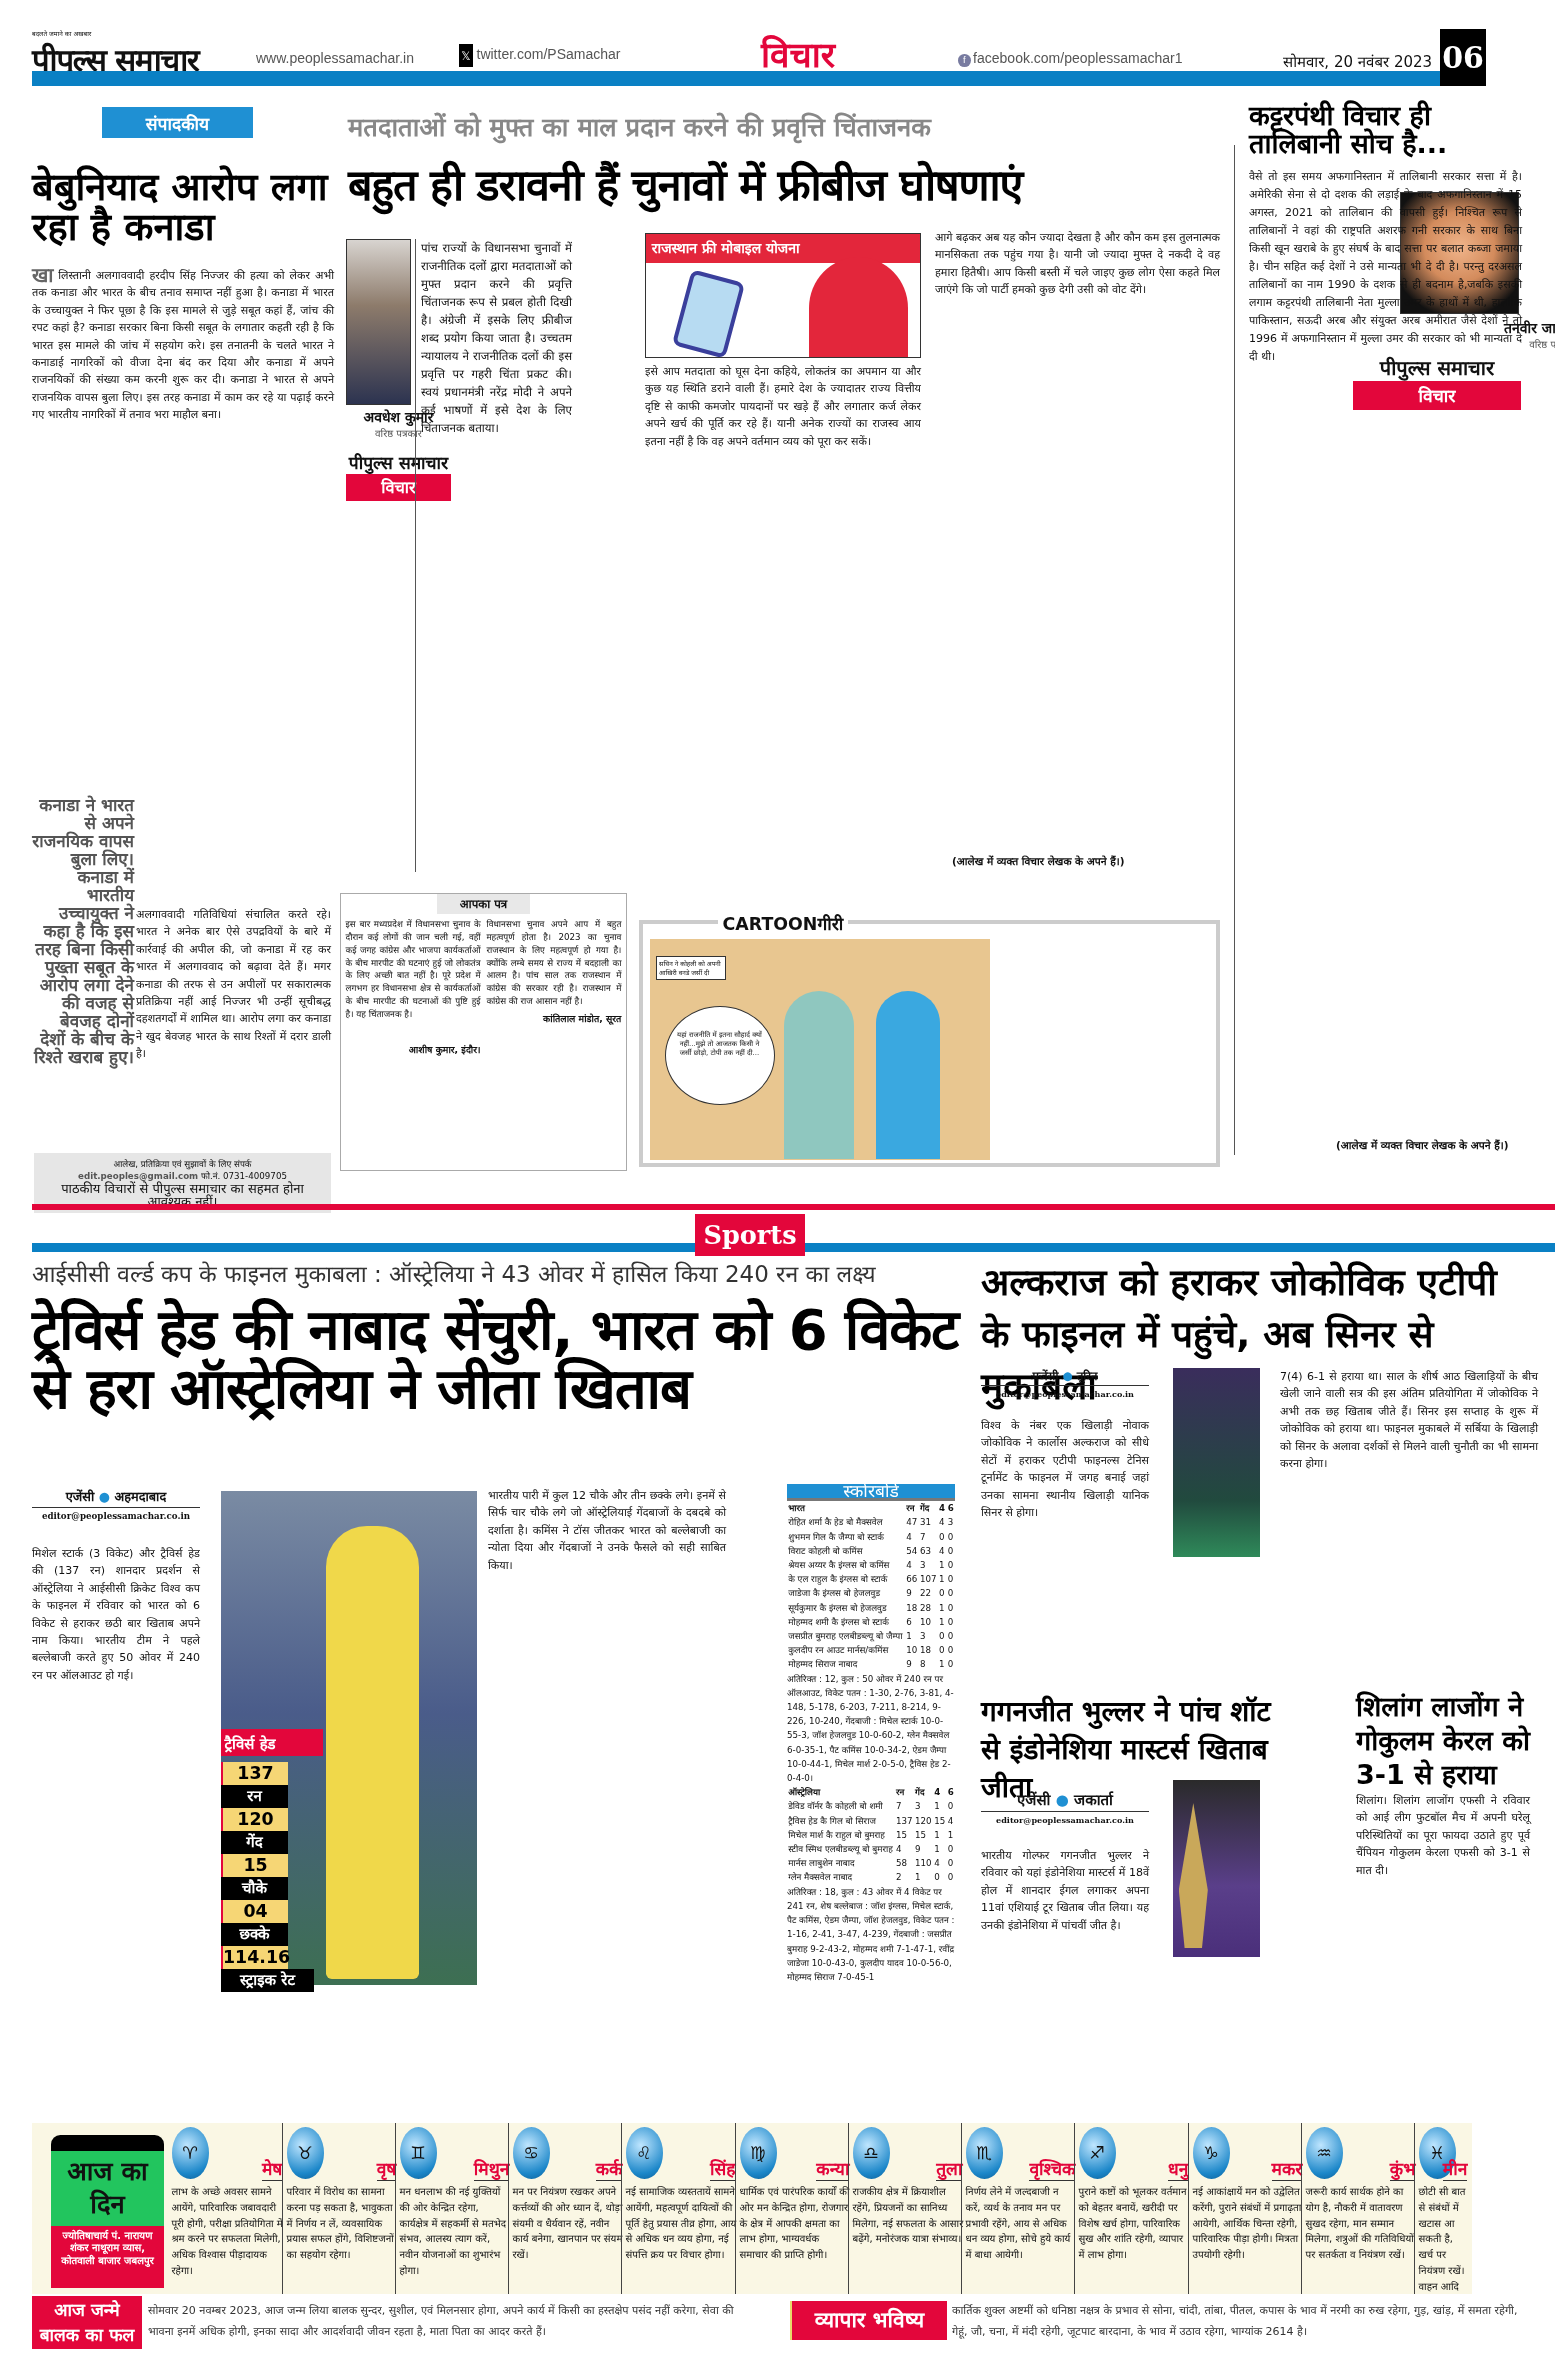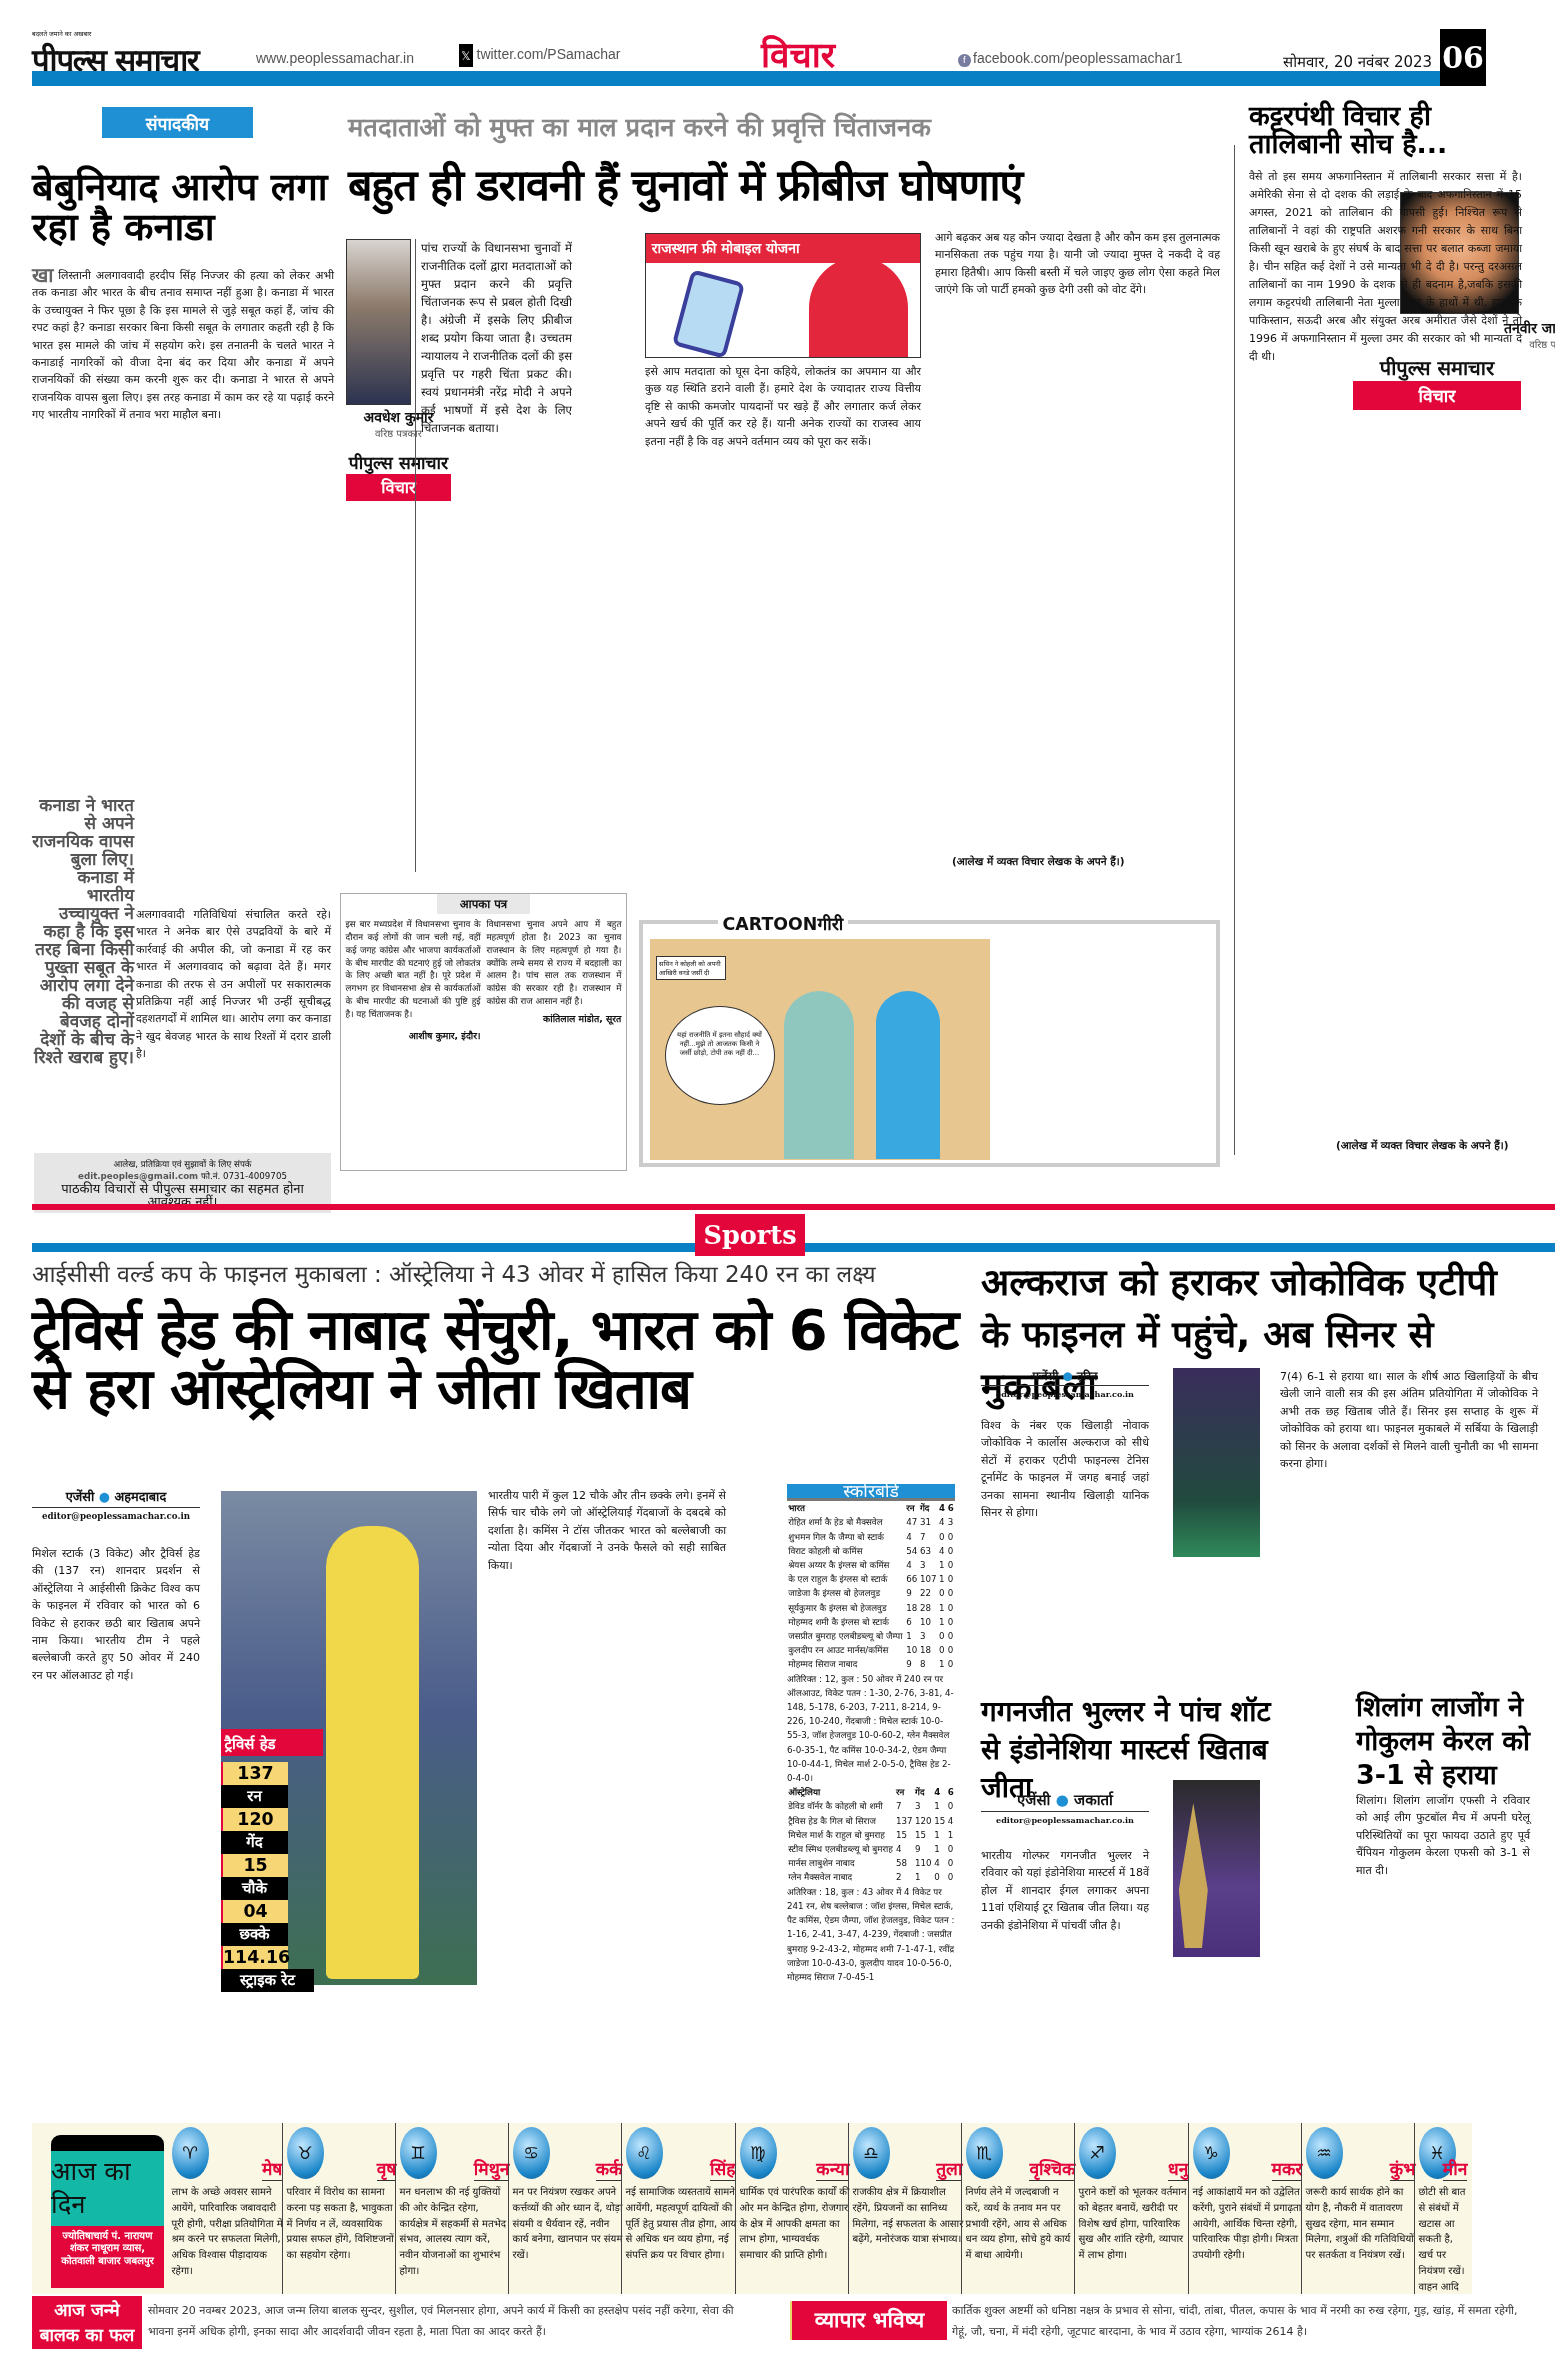--- a/index.html
+++ b/index.html
@@ -103,21 +103,21 @@
 <div class="abs" style="left:1249px;top:168px;width:273px">
     <p class="body" style="font-size:11px;line-height:18px">वैसे तो इस समय अफगानिस्तान में तालिबानी सरकार सत्ता में है। अमेरिकी सेना से दो दशक की लड़ाई के बाद अफगानिस्तान में 15 अगस्त, 2021 को तालिबान की वापसी हुई। निश्चित रूप से तालिबानों ने वहां की राष्ट्रपति अशरफ गनी सरकार के साथ बिना किसी खून खराबे के हुए संघर्ष के बाद सत्ता पर बलात कब्जा जमाया है। चीन सहित कई देशों ने उसे मान्यता भी दे दी है। परन्तु दरअसल तालिबानों का नाम 1990 के दशक से ही बदनाम है,जबकि इसकी लगाम कट्टरपंथी तालिबानी नेता मुल्ला उमर के हाथों में थी, हालांकि पाकिस्तान, सऊदी अरब और संयुक्त अरब अमीरात जैसे देशों ने तो 1996 में अफगानिस्तान में मुल्ला उमर की सरकार को भी मान्यता दे दी थी।</p>
   </div>
 <div class="abs" style="left:1336px;top:1138px;font-size:10.5px;font-weight:bold">(आलेख में व्यक्त विचार लेखक के अपने हैं।)</div>
 
 <div class="abs box" style="left:340px;top:893px;width:287px;height:278px">
   <div style="margin:0 auto;width:93px;background:#e8e8e8;text-align:center;font-size:11.6px;font-weight:bold;padding:2.3px">आपका पत्र</div>
   <div style="display:flex;gap:5.8px;padding:4.6px">
     <div style="flex:1">
         <p style="font-size:8.7px;line-height:12.8px;text-align:justify">इस बार मध्यप्रदेश में विधानसभा चुनाव के दौरान कई लोगों की जान चली गई, वहीं कई जगह कांग्रेस और भाजपा कार्यकर्ताओं के बीच मारपीट की घटनाएं हुई जो लोकतंत्र के लिए अच्छी बात नहीं है। पूरे प्रदेश में लगभग हर विधानसभा क्षेत्र से कार्यकर्ताओं के बीच मारपीट की घटनाओं की पुष्टि हुई है। यह चिंताजनक है।</p>
-        <div style="text-align:right;font-weight:bold;font-size:9.3px;margin-top:8px">आशीष कुमार, इंदौर।</div>
+        <div style="text-align:right;font-weight:bold;font-size:9.3px;margin-top:22px">आशीष कुमार, इंदौर।</div>
       </div>
     <div style="flex:1">
         <p style="font-size:8.7px;line-height:12.8px;text-align:justify">विधानसभा चुनाव अपने आप में बहुत महत्वपूर्ण होता है। 2023 का चुनाव राजस्थान के लिए महत्वपूर्ण हो गया है। क्योंकि लम्बे समय से राज्य में बदहाली का आलम है। पांच साल तक राजस्थान में कांग्रेस की सरकार रही है। राजस्थान में कांग्रेस की राज आसान नहीं है।</p>
         <div style="text-align:right;font-weight:bold;font-size:9.3px;margin-top:4.6px">कांतिलाल मांडोत, सूरत</div>
       </div>
   </div>
 </div>
 
 <div class="abs" style="left:639px;top:920px;width:581px;height:247px;border:4.6px solid #ccc;background:#fff">
   <div style="position:absolute;left:75px;top:-12.8px;background:#fff;padding:0 4.6px;font-size:17.4px;font-weight:bold">CARTOONगीरी</div>
@@ -333,21 +333,21 @@
 <div class="abs" style="left:1173px;top:1780px;width:87px;height:177px;background:linear-gradient(180deg,#2a2a2a,#5a3f8a 60%,#4a2f7a)">
   <div style="position:absolute;left:5.8px;top:23px;width:29px;height:145px;background:#c9a85a;clip-path:polygon(50% 0,100% 60%,80% 100%,20% 100%,0 60%)"></div>
 </div>
 
 <div class="abs h-huge" style="left:1356px;top:1690px;width:186px;font-size:27px;line-height:34px">शिलांग लाजोंग ने गोकुलम केरल को 3-1 से हराया</div>
 <div class="abs" style="left:1356px;top:1792px;width:174px">
     <p class="body" style="font-size:11px;line-height:17.4px">शिलांग। शिलांग लाजोंग एफसी ने रविवार को आई लीग फुटबॉल मैच में अपनी घरेलू परिस्थितियों का पूरा फायदा उठाते हुए पूर्व चैंपियन गोकुलम केरला एफसी को 3-1 से मात दी।</p>
   </div>
 
 <div class="abs horo">
-  <div style="position:absolute;left:19px;top:11.6px;width:113px;height:134px;background:#14b8a6;border-top:16.3px solid #000;border-radius:9.3px 9.3px 0 0;font-size:25.6px;font-weight:normal;line-height:33px;padding-top:4.6px">आज का दिन</div>
+  <div style="position:absolute;left:19px;top:11.6px;width:113px;height:134px;background:#22c55e;border-top:16.3px solid #000;border-radius:9.3px 9.3px 0 0;text-align:center;font-size:25.6px;font-weight:bold;line-height:33px;padding-top:4.6px">आज का दिन</div>
   <div style="position:absolute;left:19px;top:103px;width:113px;height:62px;background:#e3063b;color:#fff;font-size:10px;font-weight:bold;text-align:center;padding:3.5px;line-height:12.8px">ज्योतिषाचार्य पं. नारायण शंकर नाथूराम व्यास, कोतवाली बाजार जबलपुर</div>
   <div class="rashi" style="left:136px;border-left:none">
       <div class="ic">♈</div>
       <div class="nm">मेष</div>
       <div class="tx">लाभ के अच्छे अवसर सामने आयेंगे, पारिवारिक जबावदारी पूरी होगी, परीक्षा प्रतियोगिता में श्रम करने पर सफलता मिलेगी, अधिक विश्वास पीड़ादायक रहेगा।</div>
     </div>
   <div class="rashi" style="left:250px">
       <div class="ic">♉</div>
       <div class="nm">वृष</div>
       <div class="tx">परिवार में विरोध का सामना करना पड़ सकता है, भावुकता में निर्णय न लें, व्यवसायिक प्रयास सफल होंगे, विशिष्टजनों का सहयोग रहेगा।</div>

